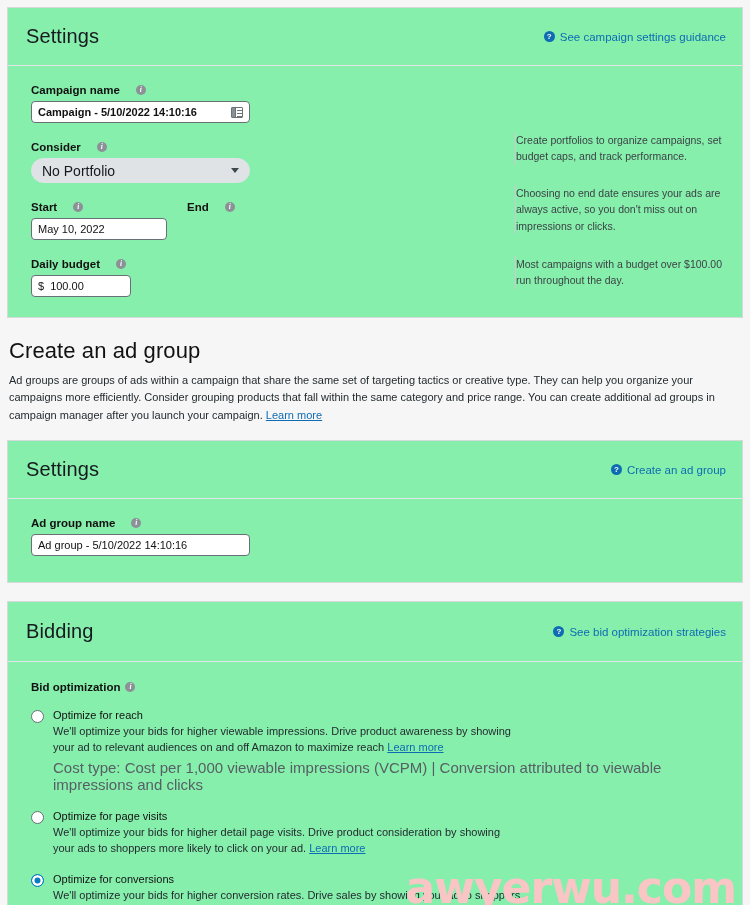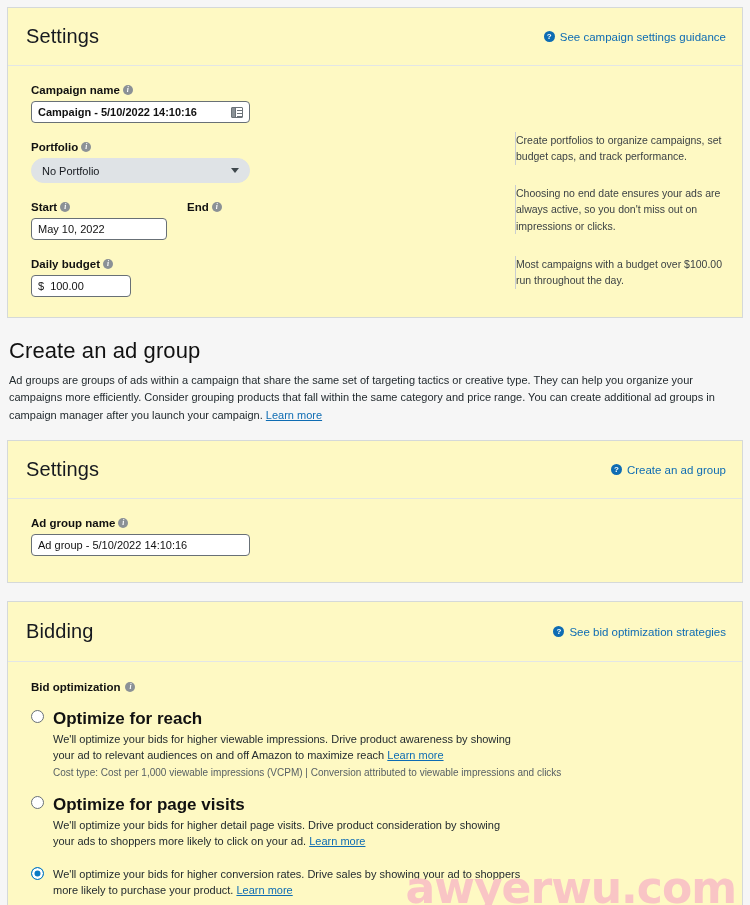--- a/index.html
+++ b/index.html
@@ -8,21 +8,21 @@
     width: 750px; height: 905px;
     background: #f6f6f6;
     font-family: "Liberation Sans", sans-serif;
     color: #111;
     overflow: hidden;
   }
   .page { width: 750px; height: 905px; position: relative; }
 
   
   .card {
-    background: #fef9c3;
+    background: #86efac;
     border: 1px solid #d5d9d9;
     margin: 0 7px;
     position: relative;
   }
   .card-header {
     display: flex;
     align-items: center;
     justify-content: space-between;
     padding: 16px 16px 16px 18px;
     border-bottom: 1px solid #e3e6e6;
@@ -60,21 +60,21 @@
   .card-body { padding: 18px 18px 20px 23px; }
 
   
   .form-grid { display: flex; }
   .col-left { width: 470px; flex: none; }
   .col-right { flex: 1; position: relative; padding-left: 14px; }
 
   .field-label {
     display: flex;
     align-items: center;
-    gap: 3px;
+    gap: 16px;
     font-size: 11.5px;
     font-weight: bold;
     color: #111;
     margin-bottom: 5px;
   }
   .info-ico {
     display: inline-block;
     width: 10px; height: 10px;
     border-radius: 50%;
     background: #8b9196;
@@ -130,21 +130,21 @@
 
   .select-pill {
     width: 219px;
     height: 25px;
     border-radius: 14px;
     background: #dfe3e6;
     border: 1px solid #dfe3e6;
     display: flex;
     align-items: center;
     padding: 0 10px;
-    font-size: 11px;
+    font-size: 14px;
     color: #16191f;
     cursor: pointer;
   }
   .select-pill .val { flex: 1; }
   .chev {
     width: 0; height: 0;
     border-left: 4px solid transparent;
     border-right: 4px solid transparent;
     border-top: 5px solid #3f484d;
     flex: none;
@@ -209,29 +209,29 @@
     margin: 1px 9px 0 0;
     cursor: pointer;
     position: relative;
   }
   .radio.on {
     border-color: #0a7ac4;
     background: #0a7ac4;
     box-shadow: inset 0 0 0 2.5px #fff, inset 0 0 0 5px #0a7ac4;
   }
   .radio-content { flex: 1; }
-  .radio-title { font-size: 17px; color: #111; margin-bottom: 2px; font-weight: bold; }
+  .radio-title { font-size: 11px; color: #111; margin-bottom: 2px; }
   .radio-desc {
     font-size: 11px;
     line-height: 1.48;
     color: #232b2f;
     max-width: 470px;
   }
   .cost-type {
-    font-size: 10px;
+    font-size: 15px;
     color: #565f64;
     margin-top: 3px;
   }
 
   
   .watermark {
     position: absolute;
     right: 14px;
     bottom: 2px;
     font-size: 44px;
@@ -273,21 +273,21 @@
                   <i></i>
                   <b></b>
                 </span>
             </div>
           </div>
 
           <div class="spacer-18"></div>
 
           <div>
             <div class="field-label">
-              <span>Portfolio</span>
+              <span>Consider</span>
               <span class="info-ico">i</span>
             </div>
             <div class="select-pill">
               <span class="val">No Portfolio</span>
               <span class="chev"></span>
             </div>
           </div>
 
           <div class="spacer-18"></div>
 
@@ -395,20 +395,21 @@
           <div class="radio-desc">
             <span>We'll optimize your bids for higher detail page visits. Drive product consideration by showing your ads to shoppers more likely to click on your ad.</span>
             <a class="inline-link">Learn more</a>
           </div>
         </div>
       </div>
 
       <div class="radio-row" style="margin-bottom:6px;">
         <span class="radio on"></span>
         <div class="radio-content">
+          <div class="radio-title">Optimize for conversions</div>
           <div class="radio-desc">
             <span>We'll optimize your bids for higher conversion rates. Drive sales by showing your ad to shoppers more likely to purchase your product.</span>
             <a class="inline-link">Learn more</a>
           </div>
 
         </div>
       </div>
     </div>
   </div>
 

